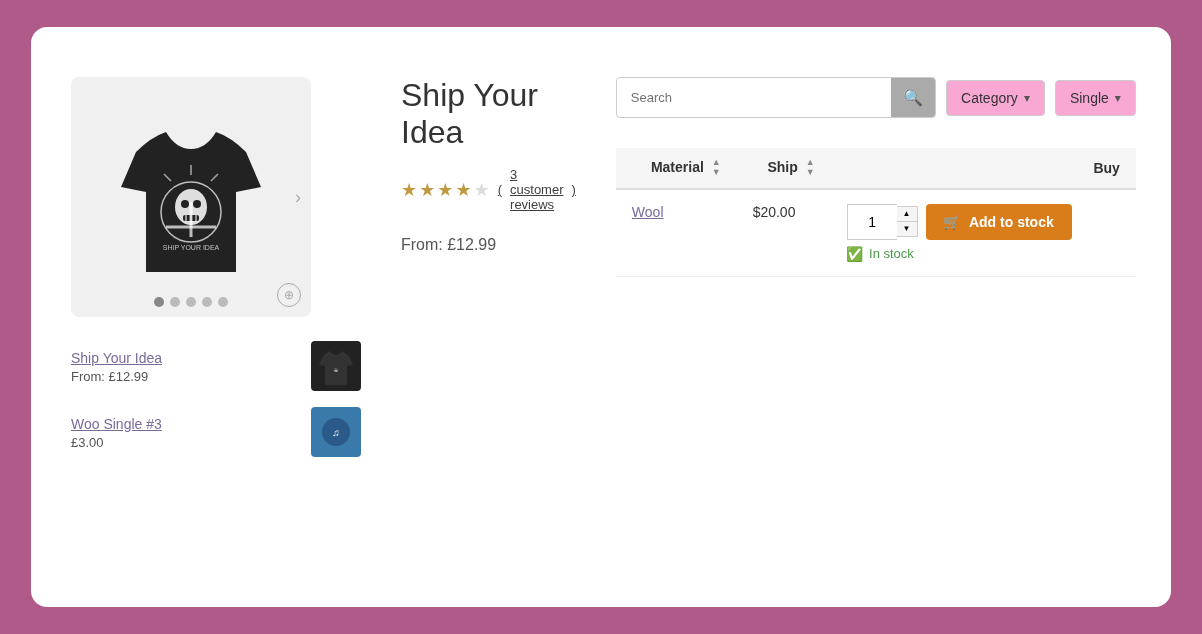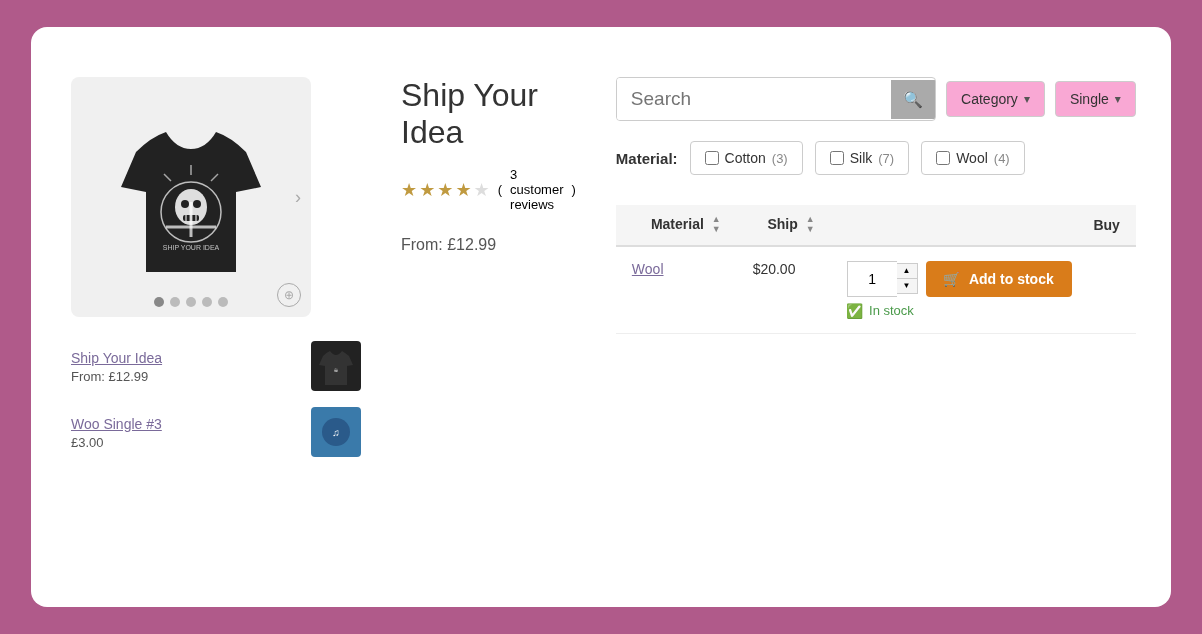--- a/index.html
+++ b/index.html
@@ -150,22 +150,23 @@
       display: flex;
       gap: 2px;
     }
     .star {
       font-size: 18px;
       color: #c09a40;
     }
     .star.half { color: #c09a40; }
     .star.empty { color: #ddd; }
     .reviews-link {
-      color: #000000;
+      color: #404040;
       font-size: 13px;
+      text-decoration: underline;
       cursor: pointer;
     }
     .from-price {
       font-size: 16px;
       color: #555;
       margin-top: 8px;
     }
     
     .right-col {
       display: flex;
@@ -184,21 +185,21 @@
       align-items: center;
       border: 1.5px solid #ccc;
       border-radius: 4px;
       overflow: hidden;
       flex: 1;
     }
     .search-input {
       border: none;
       outline: none;
       padding: 10px 14px;
-      font-size: 19px;
+      font-size: 13px;
       color: #888;
       flex: 1;
       background: #fff;
     }
     .search-btn {
       background: #aaa;
       border: none;
       padding: 10px 12px;
       cursor: pointer;
       display: flex;
@@ -461,38 +462,20 @@
       <button class="filter-btn">
         <span>Category</span>
         <span class="chevron">▾</span>
       </button>
       <button class="filter-btn">
         <span>Single</span>
         <span class="chevron">▾</span>
       </button>
     </div>
 
-    <div class="material-row">
-      <span class="material-label">Material:</span>
-      <label class="material-option">
-        <input type="checkbox" style="">
-        <span>Cotton</span>
-        <span class="material-count">(3)</span>
-      </label>
-      <label class="material-option">
-        <input type="checkbox" style="">
-        <span>Silk</span>
-        <span class="material-count">(7)</span>
-      </label>
-      <label class="material-option">
-        <input type="checkbox" style="">
-        <span>Wool</span>
-        <span class="material-count">(4)</span>
-      </label>
-    </div>
 
     <table class="product-table">
       <thead>
         <tr>
           <th>
             <span>Material</span>
             <span class="sort-arrows">▲<br>▼</span>
           </th>
           <th>
             <span>Ship</span>

